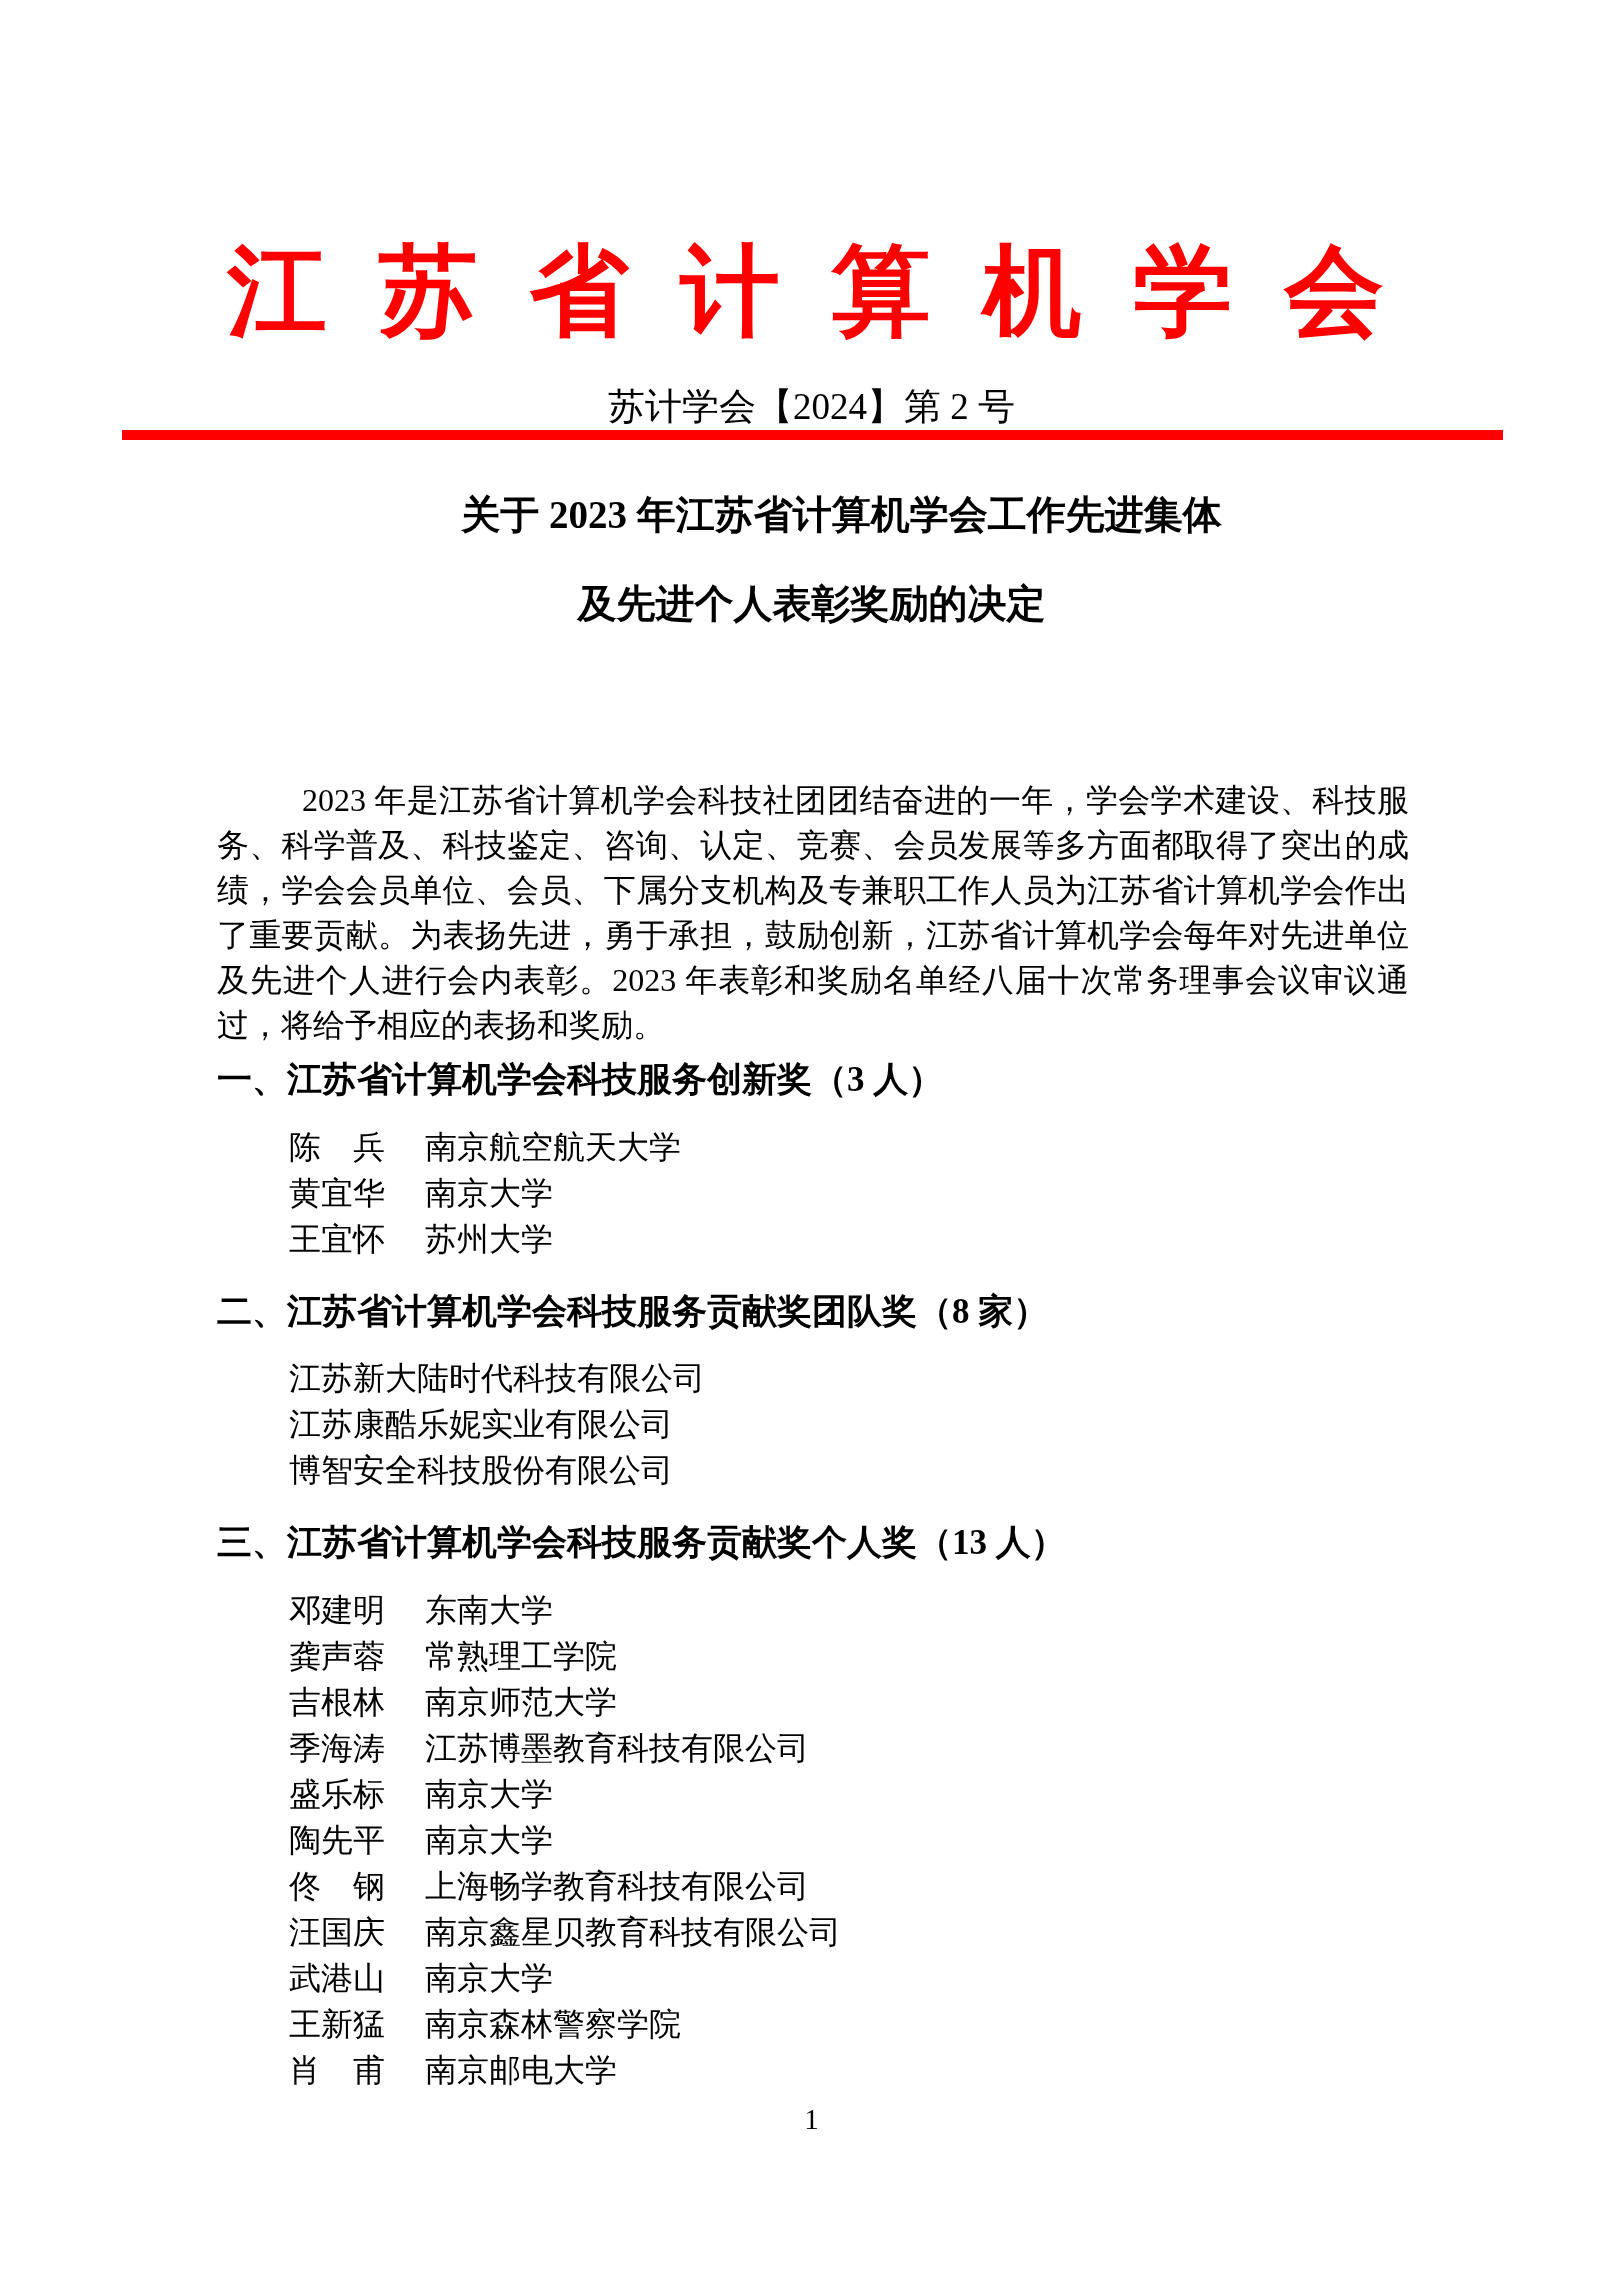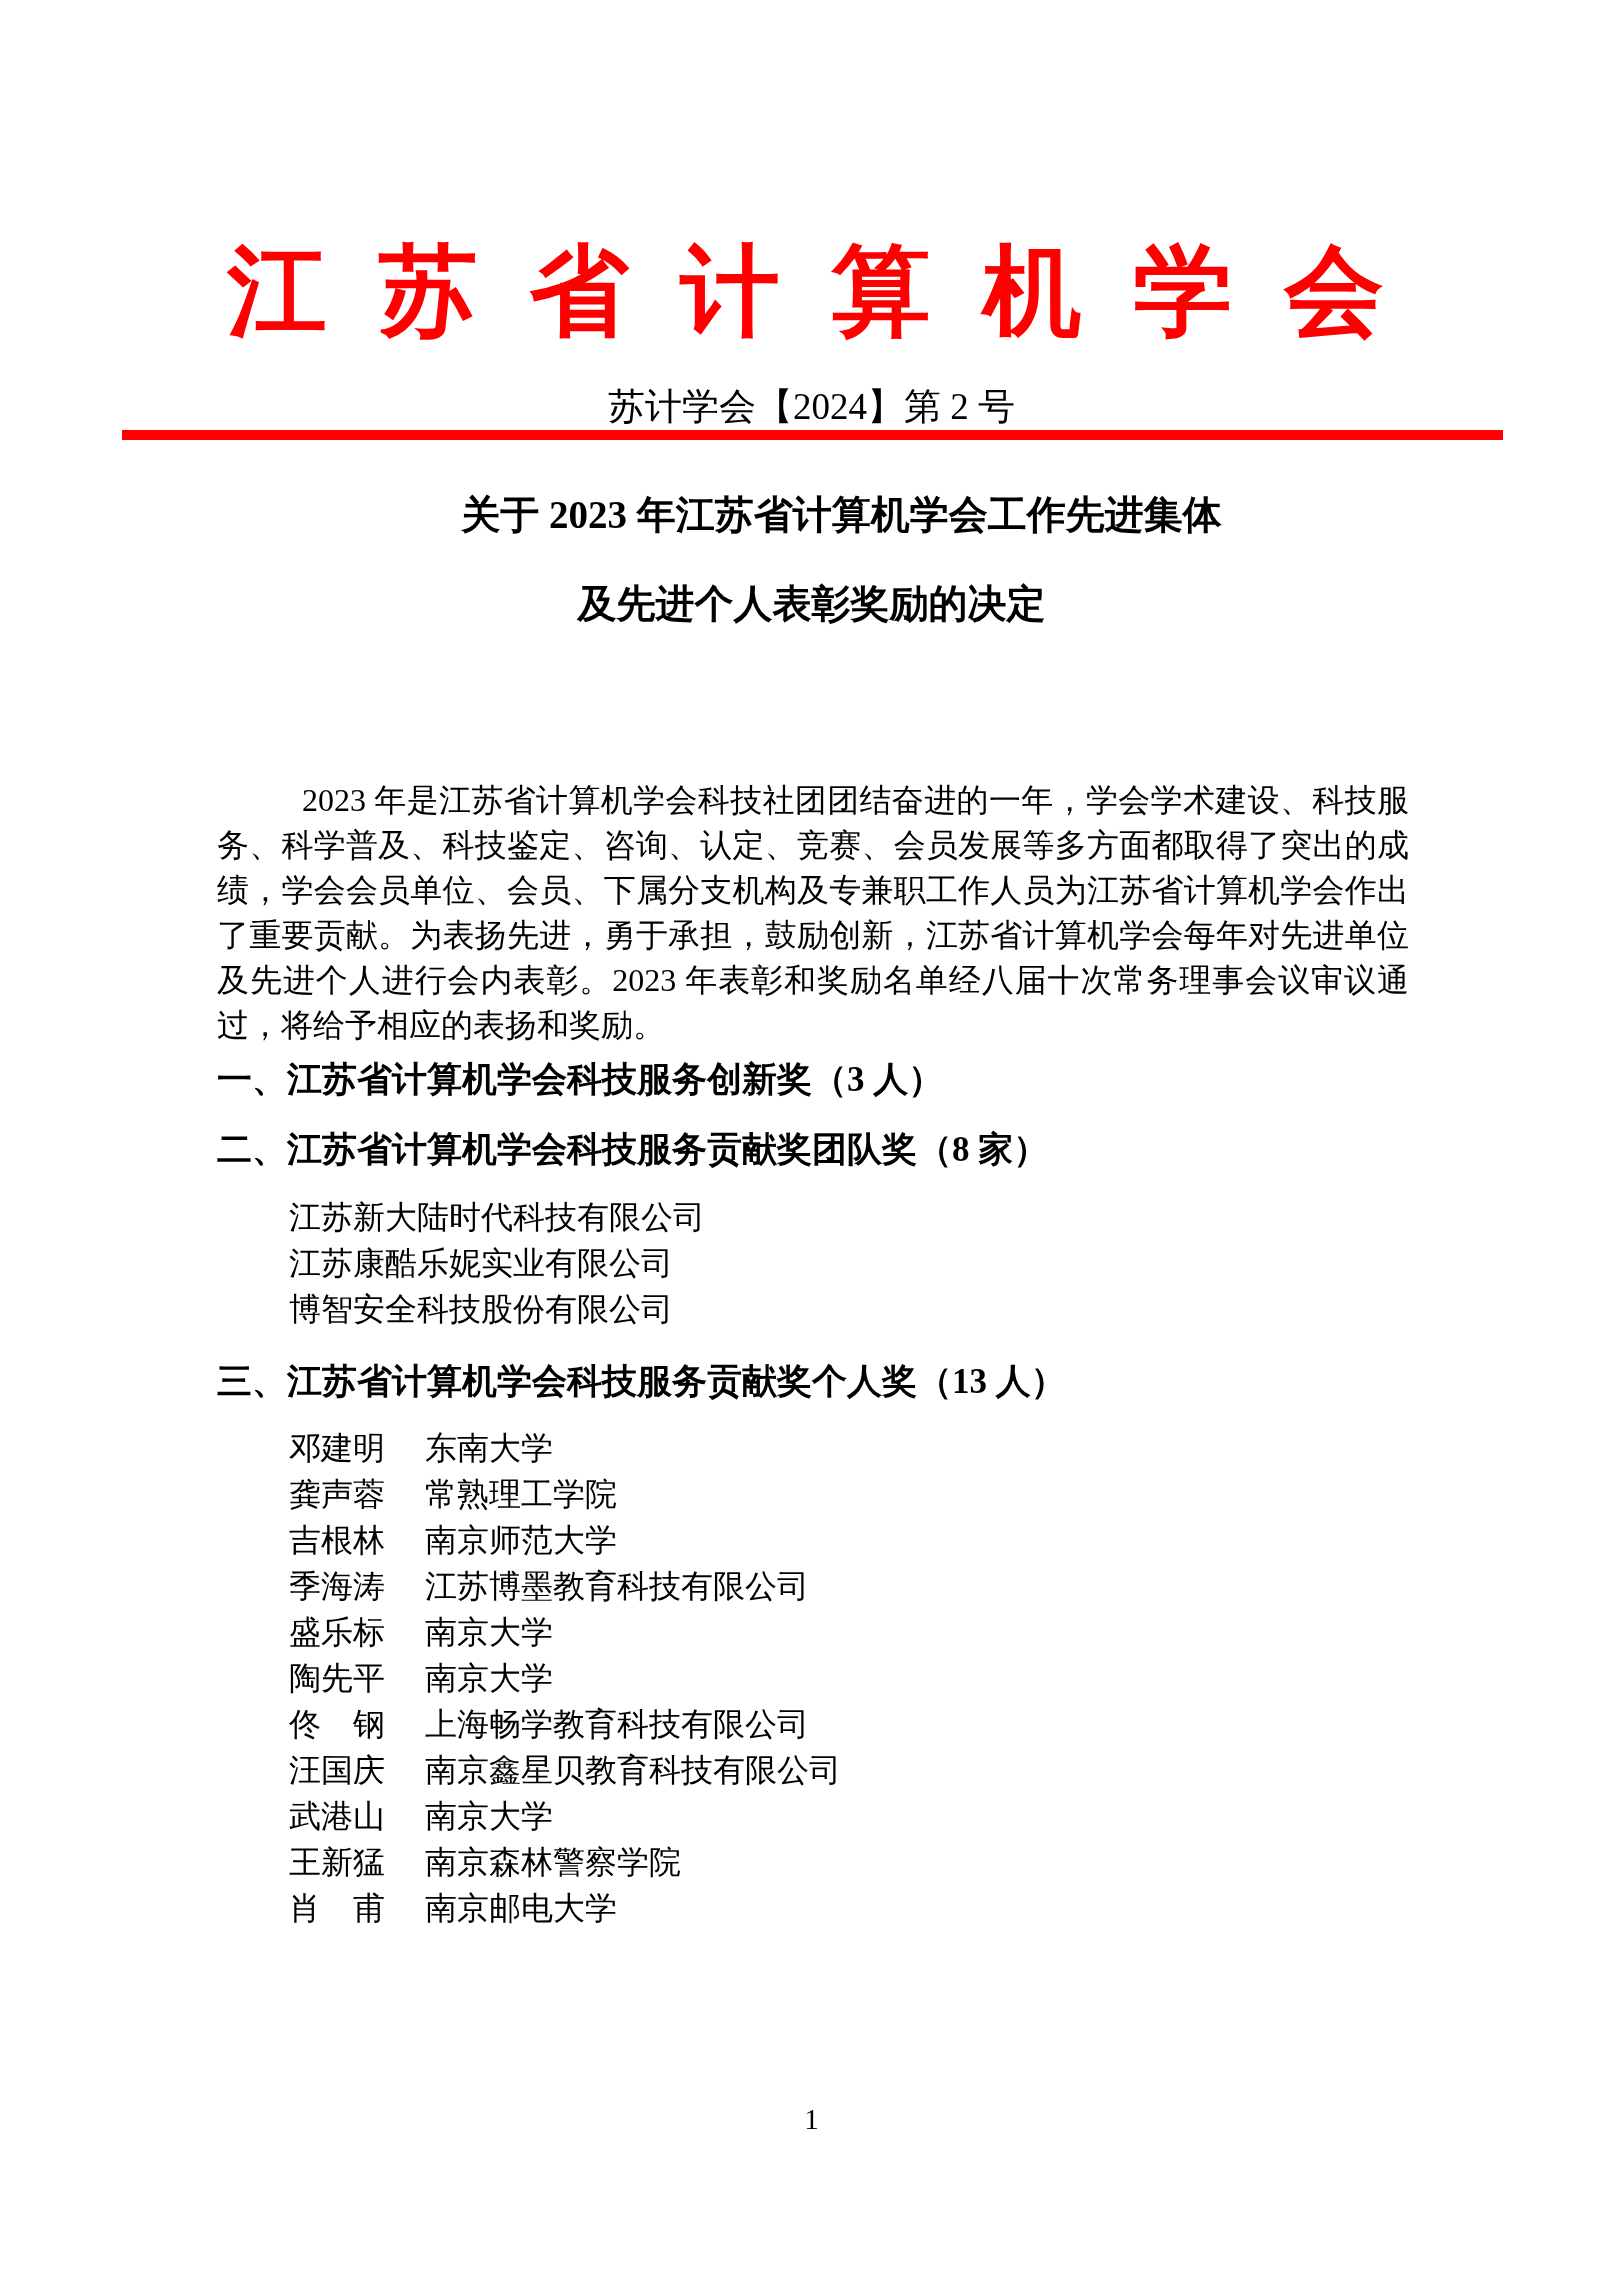--- a/index.html
+++ b/index.html
@@ -143,20 +143,25 @@
 
   <div class="doc-title-1">关于 2023 年江苏省计算机学会工作先进集体</div>
 
   <div class="doc-title-2">及先进个人表彰奖励的决定</div>
 
 
   <div class="body-paragraph">2023 年是江苏省计算机学会科技社团团结奋进的一年，学会学术建设、科技服务、科学普及、科技鉴定、咨询、认定、竞赛、会员发展等多方面都取得了突出的成绩，学会会员单位、会员、下属分支机构及专兼职工作人员为江苏省计算机学会作出了重要贡献。为表扬先进，勇于承担，鼓励创新，江苏省计算机学会每年对先进单位及先进个人进行会内表彰。2023 年表彰和奖励名单经八届十次常务理事会议审议通过，将给予相应的表扬和奖励。</div>
 
   <div class="sections">
       <div class="section-heading">一、江苏省计算机学会科技服务创新奖（3 人）</div>
+      <div class="entry-list">
+        <div class="entry-row"><span class="entry-name">陈　兵</span><span class="entry-org">南京航空航天大学</span></div>
+        <div class="entry-row"><span class="entry-name">黄宜华</span><span class="entry-org">南京大学</span></div>
+        <div class="entry-row"><span class="entry-name">王宜怀</span><span class="entry-org">苏州大学</span></div>
+      </div>
       <div class="section-heading">二、江苏省计算机学会科技服务贡献奖团队奖（8 家）</div>
       <div class="entry-list">
         <div class="entry-row"><span class="entry-org">江苏新大陆时代科技有限公司</span></div>
         <div class="entry-row"><span class="entry-org">江苏康酷乐妮实业有限公司</span></div>
         <div class="entry-row"><span class="entry-org">博智安全科技股份有限公司</span></div>
       </div>
       <div class="section-heading">三、江苏省计算机学会科技服务贡献奖个人奖（13 人）</div>
       <div class="entry-list">
         <div class="entry-row"><span class="entry-name">邓建明</span><span class="entry-org">东南大学</span></div>
         <div class="entry-row"><span class="entry-name">龚声蓉</span><span class="entry-org">常熟理工学院</span></div>

